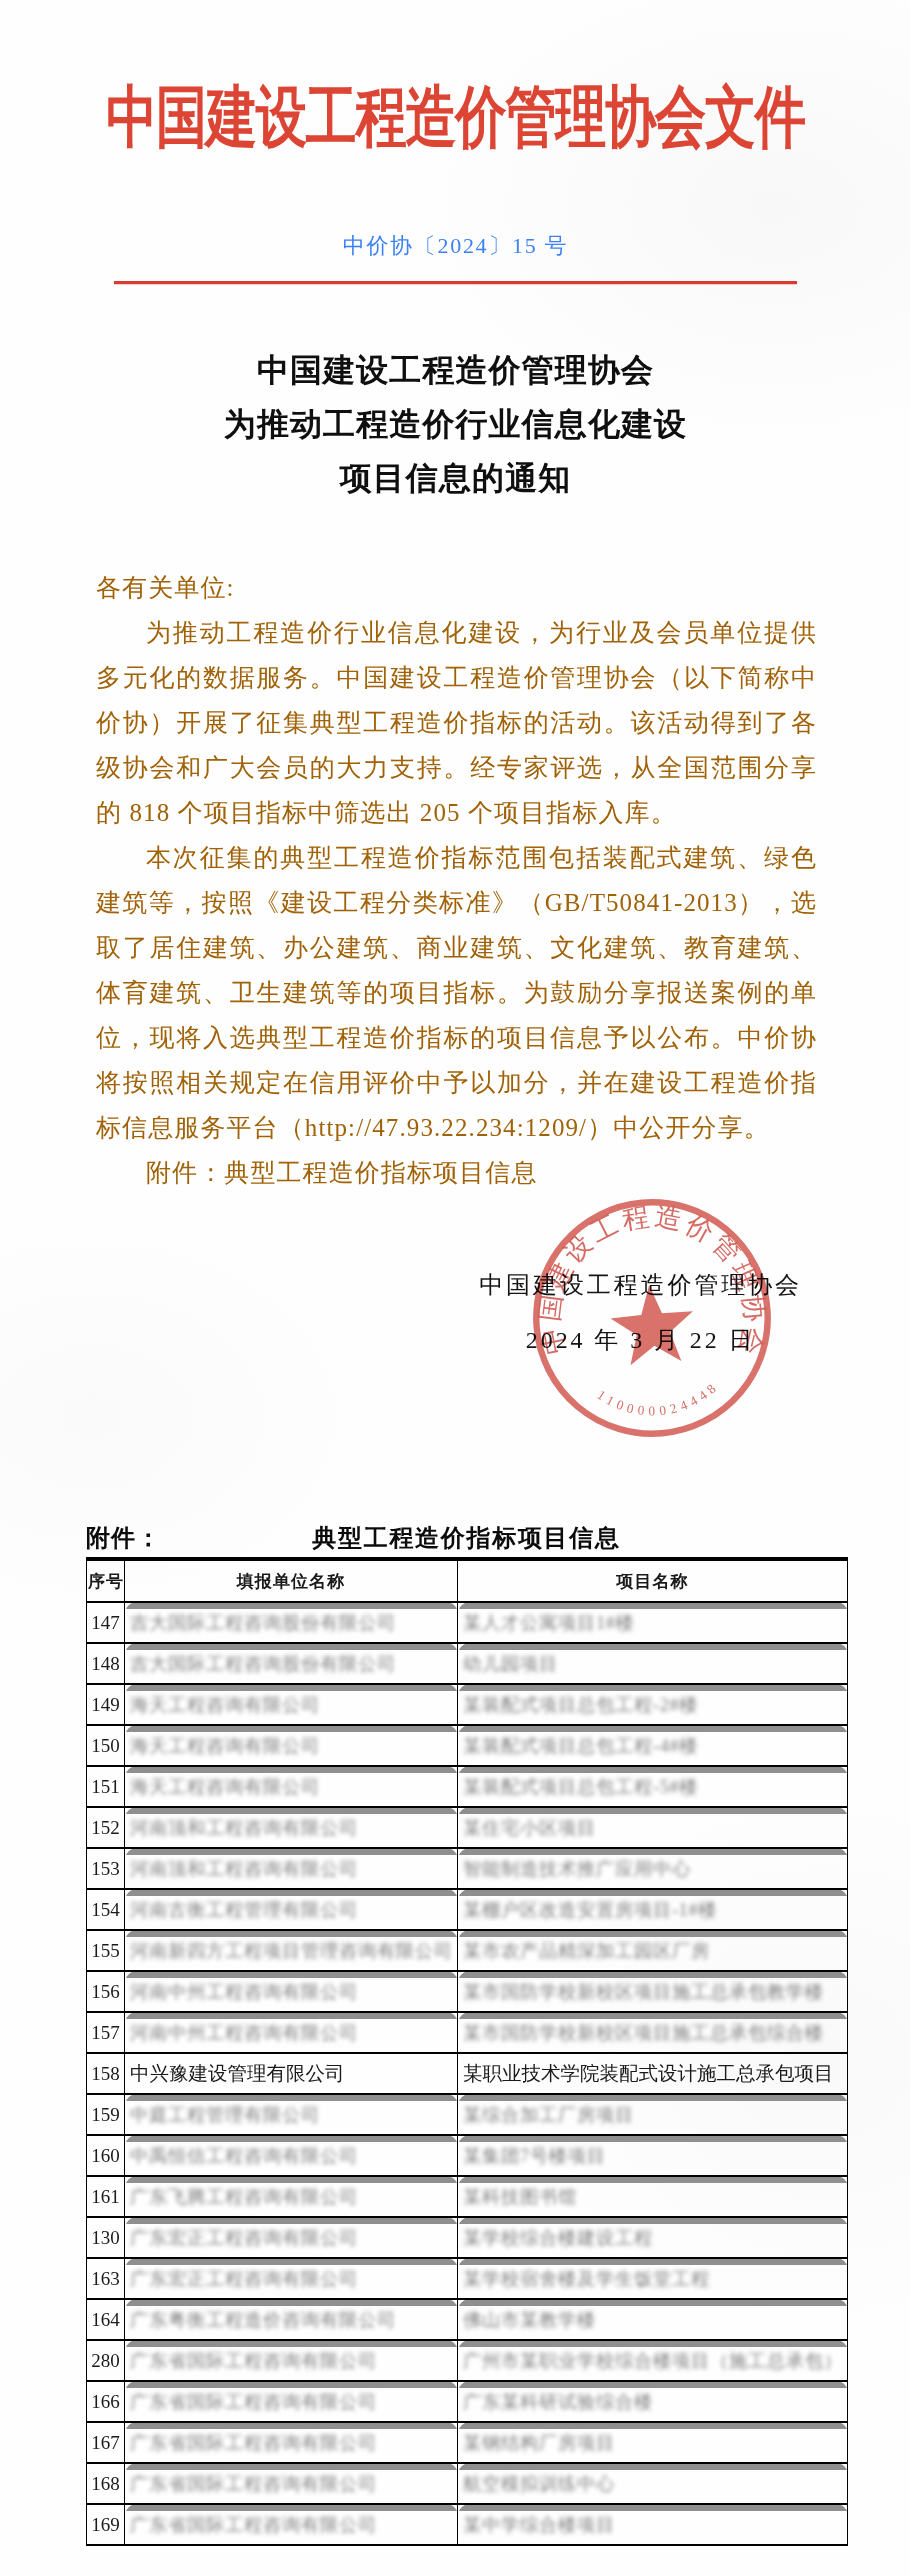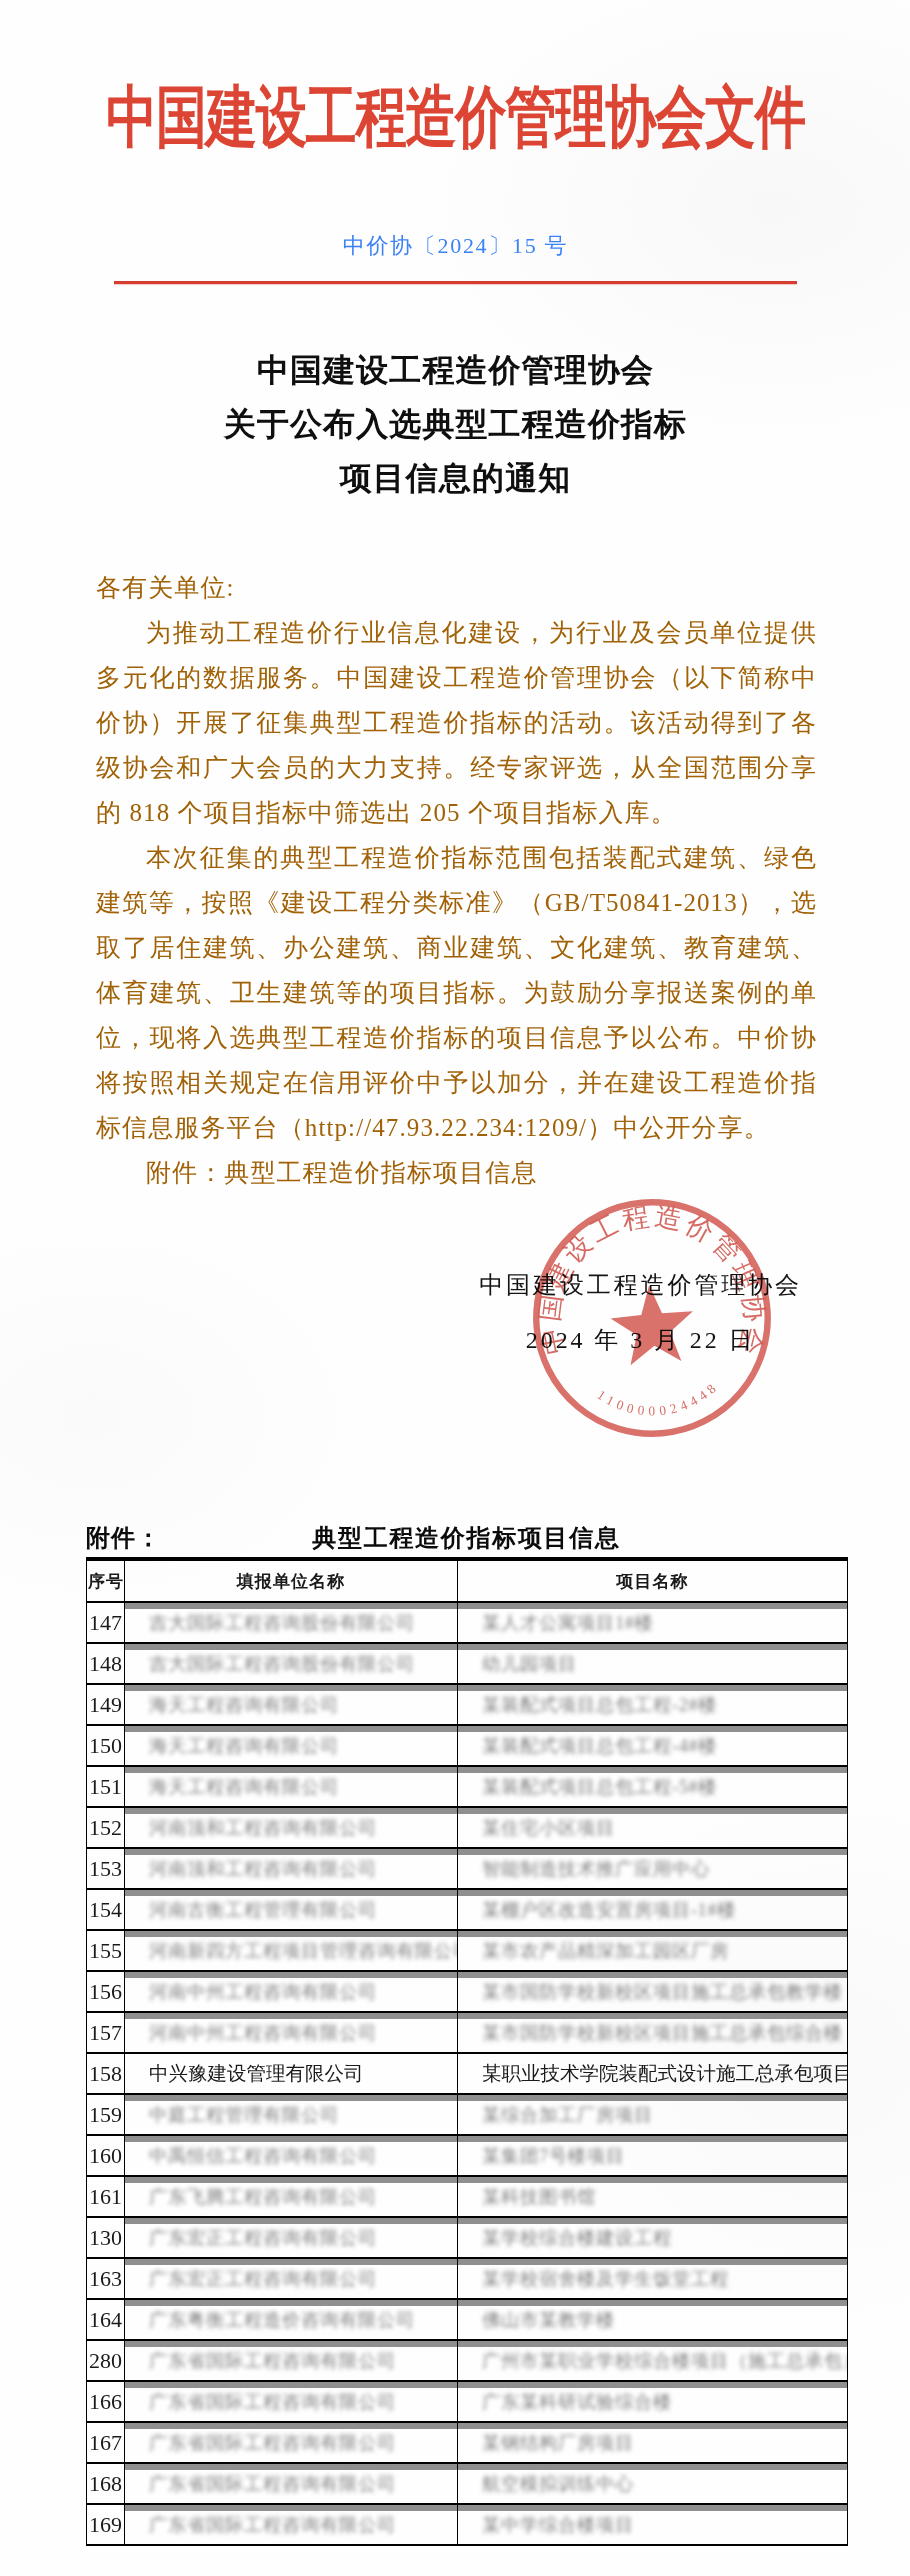--- a/index.html
+++ b/index.html
@@ -66,22 +66,22 @@
   .attach-table th, .attach-table td {
     border:1.7px solid #000; overflow:hidden; white-space:nowrap;
   }
   .attach-table thead th {
     border-top:4px solid #000; border-bottom:2.3px solid #000;
     height:38px; font-weight:bold; letter-spacing:1.1px; text-align:center;
     font-size:17px;
   }
   .attach-table td { border-top:2.3px solid #000; height:37px; }
   .attach-table tr:last-child td { border-bottom:2.9px solid #000; }
-  .attach-table td.c-no { text-align:center; font-size:22px; }
-  .attach-table td.c-unit, .attach-table td.c-project { padding-left:24px; text-align:left; }
+  .attach-table td.c-no { text-align:center; font-size:19px; }
+  .attach-table td.c-unit, .attach-table td.c-project { padding-left:5px; text-align:left;border-radius:12px; }
   .attach-table tr.censored td.c-unit, .attach-table tr.censored td.c-project {
     background-image:linear-gradient(#8f8f8f,#8f8f8f);
     background-size:100% 6.3px; background-repeat:no-repeat; background-position:top left;
     font-size:18.4px;
   }
   .blur { filter:blur(2.3px); color:#5c5c5c; opacity:0.8; letter-spacing:0.6px; }
   .seal text { font-family:"Liberation Serif","DejaVu Serif",serif; }
 </style>
 </head>
 <body>
@@ -89,21 +89,21 @@
 <div class="page">
 
   <div class="org-title">中国建设工程造价管理协会文件</div>
 
   <div class="doc-number">中价协〔2024〕15 号</div>
 
   <div class="red-line"></div>
 
   <div class="doc-title">
     <div>中国建设工程造价管理协会</div>
-    <div>关于公布入选典型工程造价指标</div>
+    <div>为推动工程造价行业信息化建设</div>
     <div>项目信息的通知</div>
   </div>
 
   <div class="body-block">
     <p class="salutation">各有关单位:</p>
     <span><p>为推动工程造价行业信息化建设，为行业及会员单位提供多元化的数据服务。中国建设工程造价管理协会（以下简称中价协）开展了征集典型工程造价指标的活动。该活动得到了各级协会和广大会员的大力支持。经专家评选，从全国范围分享的 818 个项目指标中筛选出 205 个项目指标入库。</p><p>本次征集的典型工程造价指标范围包括装配式建筑、绿色建筑等，按照《建设工程分类标准》（GB/T50841-2013），选取了居住建筑、办公建筑、商业建筑、文化建筑、教育建筑、体育建筑、卫生建筑等的项目指标。为鼓励分享报送案例的单位，现将入选典型工程造价指标的项目信息予以公布。中价协将按照相关规定在信用评价中予以加分，并在建设工程造价指标信息服务平台（http://47.93.22.234:1209/）中公开分享。</p><p>附件：典型工程造价指标项目信息</p></span>
   </div>
 
   <div class="sig-block">
     <div>中国建设工程造价管理协会</div>

